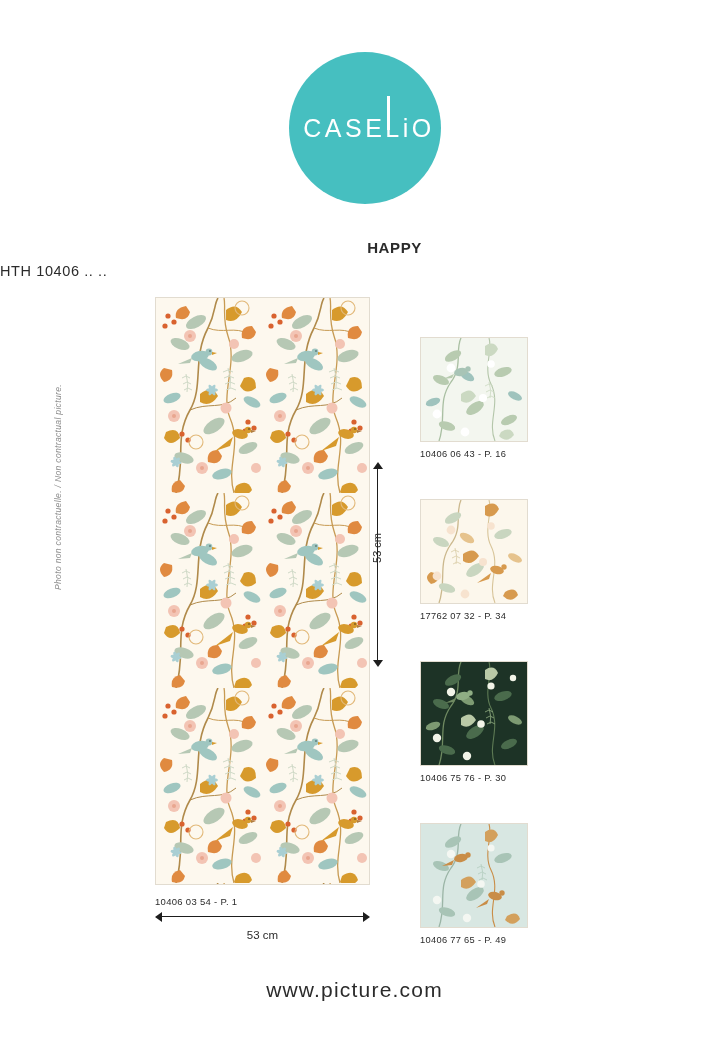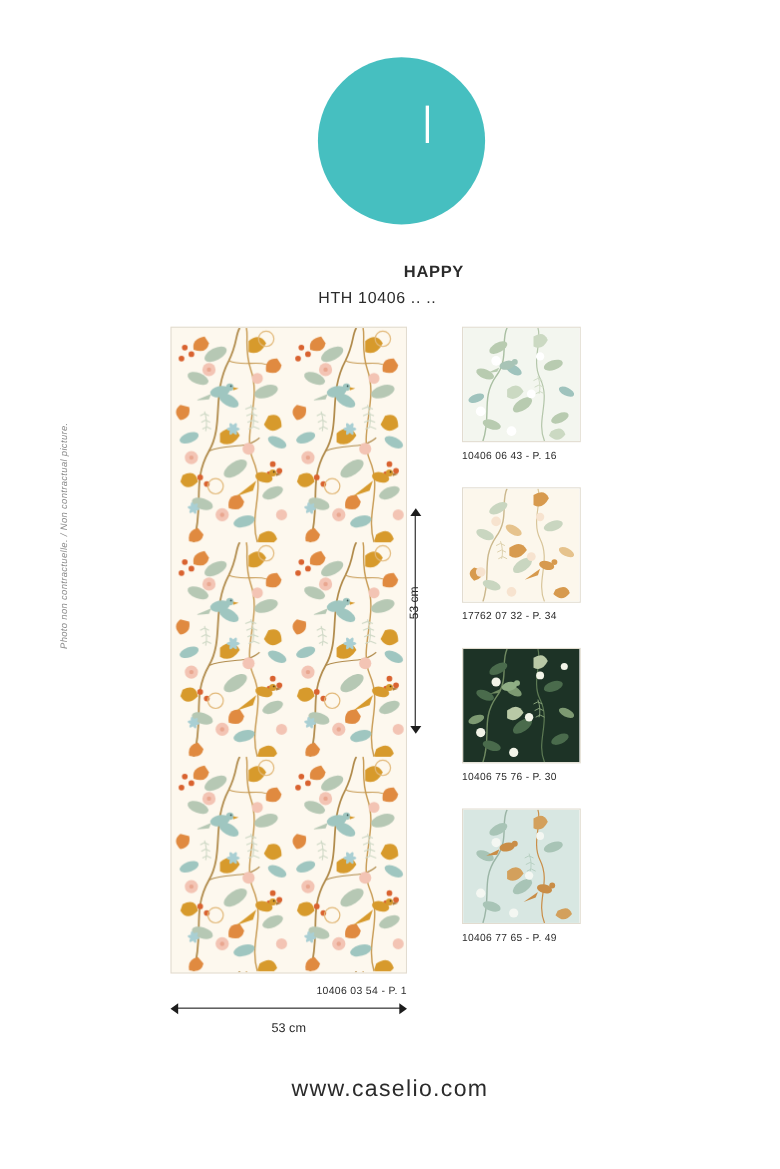--- a/index.html
+++ b/index.html
@@ -64,21 +64,21 @@
     font-size: 15px;
     font-weight: bold;
     letter-spacing: 0.6px;
     padding-left: 40px;
   }
   #collection-ref {
     position: absolute;
     top: 263px;
     left: 0;
     width: 686px;
-    text-align: center;
+    text-align: left;
     font-size: 14.5px;
     font-weight: normal;
     letter-spacing: 0.6px;
     color: #2b2b2b;
   }
 
   
   #side-note {
     position: absolute;
     left: 53px;
@@ -103,21 +103,21 @@
     overflow: hidden;
     background: #fdf8ee;
     border: 1px solid #e2dcd0;
     box-sizing: border-box;
   }
   #main-caption {
     position: absolute;
     left: 155px;
     top: 896px;
     width: 215px;
-    text-align: right;
+    text-align: left;
     font-size: 9.5px;
     color: #2b2b2b;
     letter-spacing: 0.3px;
   }
 
   
   #dim-vertical {
     position: absolute;
     left: 369px;
     top: 462px;
@@ -205,20 +205,21 @@
   
   #variants {
     position: absolute;
     left: 420px;
     top: 297px;
     width: 120px;
   }
   .variant {
     position: relative;
     margin-bottom: 24px;
+    margin-top: 40px;
   }
   .variant-swatch {
     width: 108px;
     height: 105px;
     overflow: hidden;
     border: 1px solid #e2dcd0;
     box-sizing: border-box;
   }
   .variant-caption {
     margin-top: 7px;
@@ -241,20 +242,21 @@
   }
 
   svg { display: block; }
 </style>
 </head>
 <body>
 
 <div id="logo-block">
   <div id="logo-circle"></div>
   <div id="logo-bar"></div>
+  <div id="logo-text">CASELiO</div>
 </div>
 
 <div id="collection-title">HAPPY</div>
 <div id="collection-ref">HTH 10406 .. ..</div>
 
 <div id="side-note">Photo non contractuelle. / Non contractual picture.</div>
 
 <div id="main-swatch">
   <svg width="213" height="586" viewBox="0 0 213 586" xmlns="http://www.w3.org/2000/svg">
     <defs>
@@ -564,13 +566,13 @@
           <path d="M60 42 l-4 2 M61 48 l-4 2 M62 54 l-4 2"></path>
           <path d="M60 42 l4 2 M61 48 l4 2 M62 54 l4 2"></path>
         </g>
       </svg>
     </div>
     <div class="variant-caption">10406 77 65 - P. 49</div>
   </div>
 
 </div>
 
-<div id="footer-url">www.caselio.com</div>
+<div id="footer-url">www.picture.com</div>
 
 </body></html>

